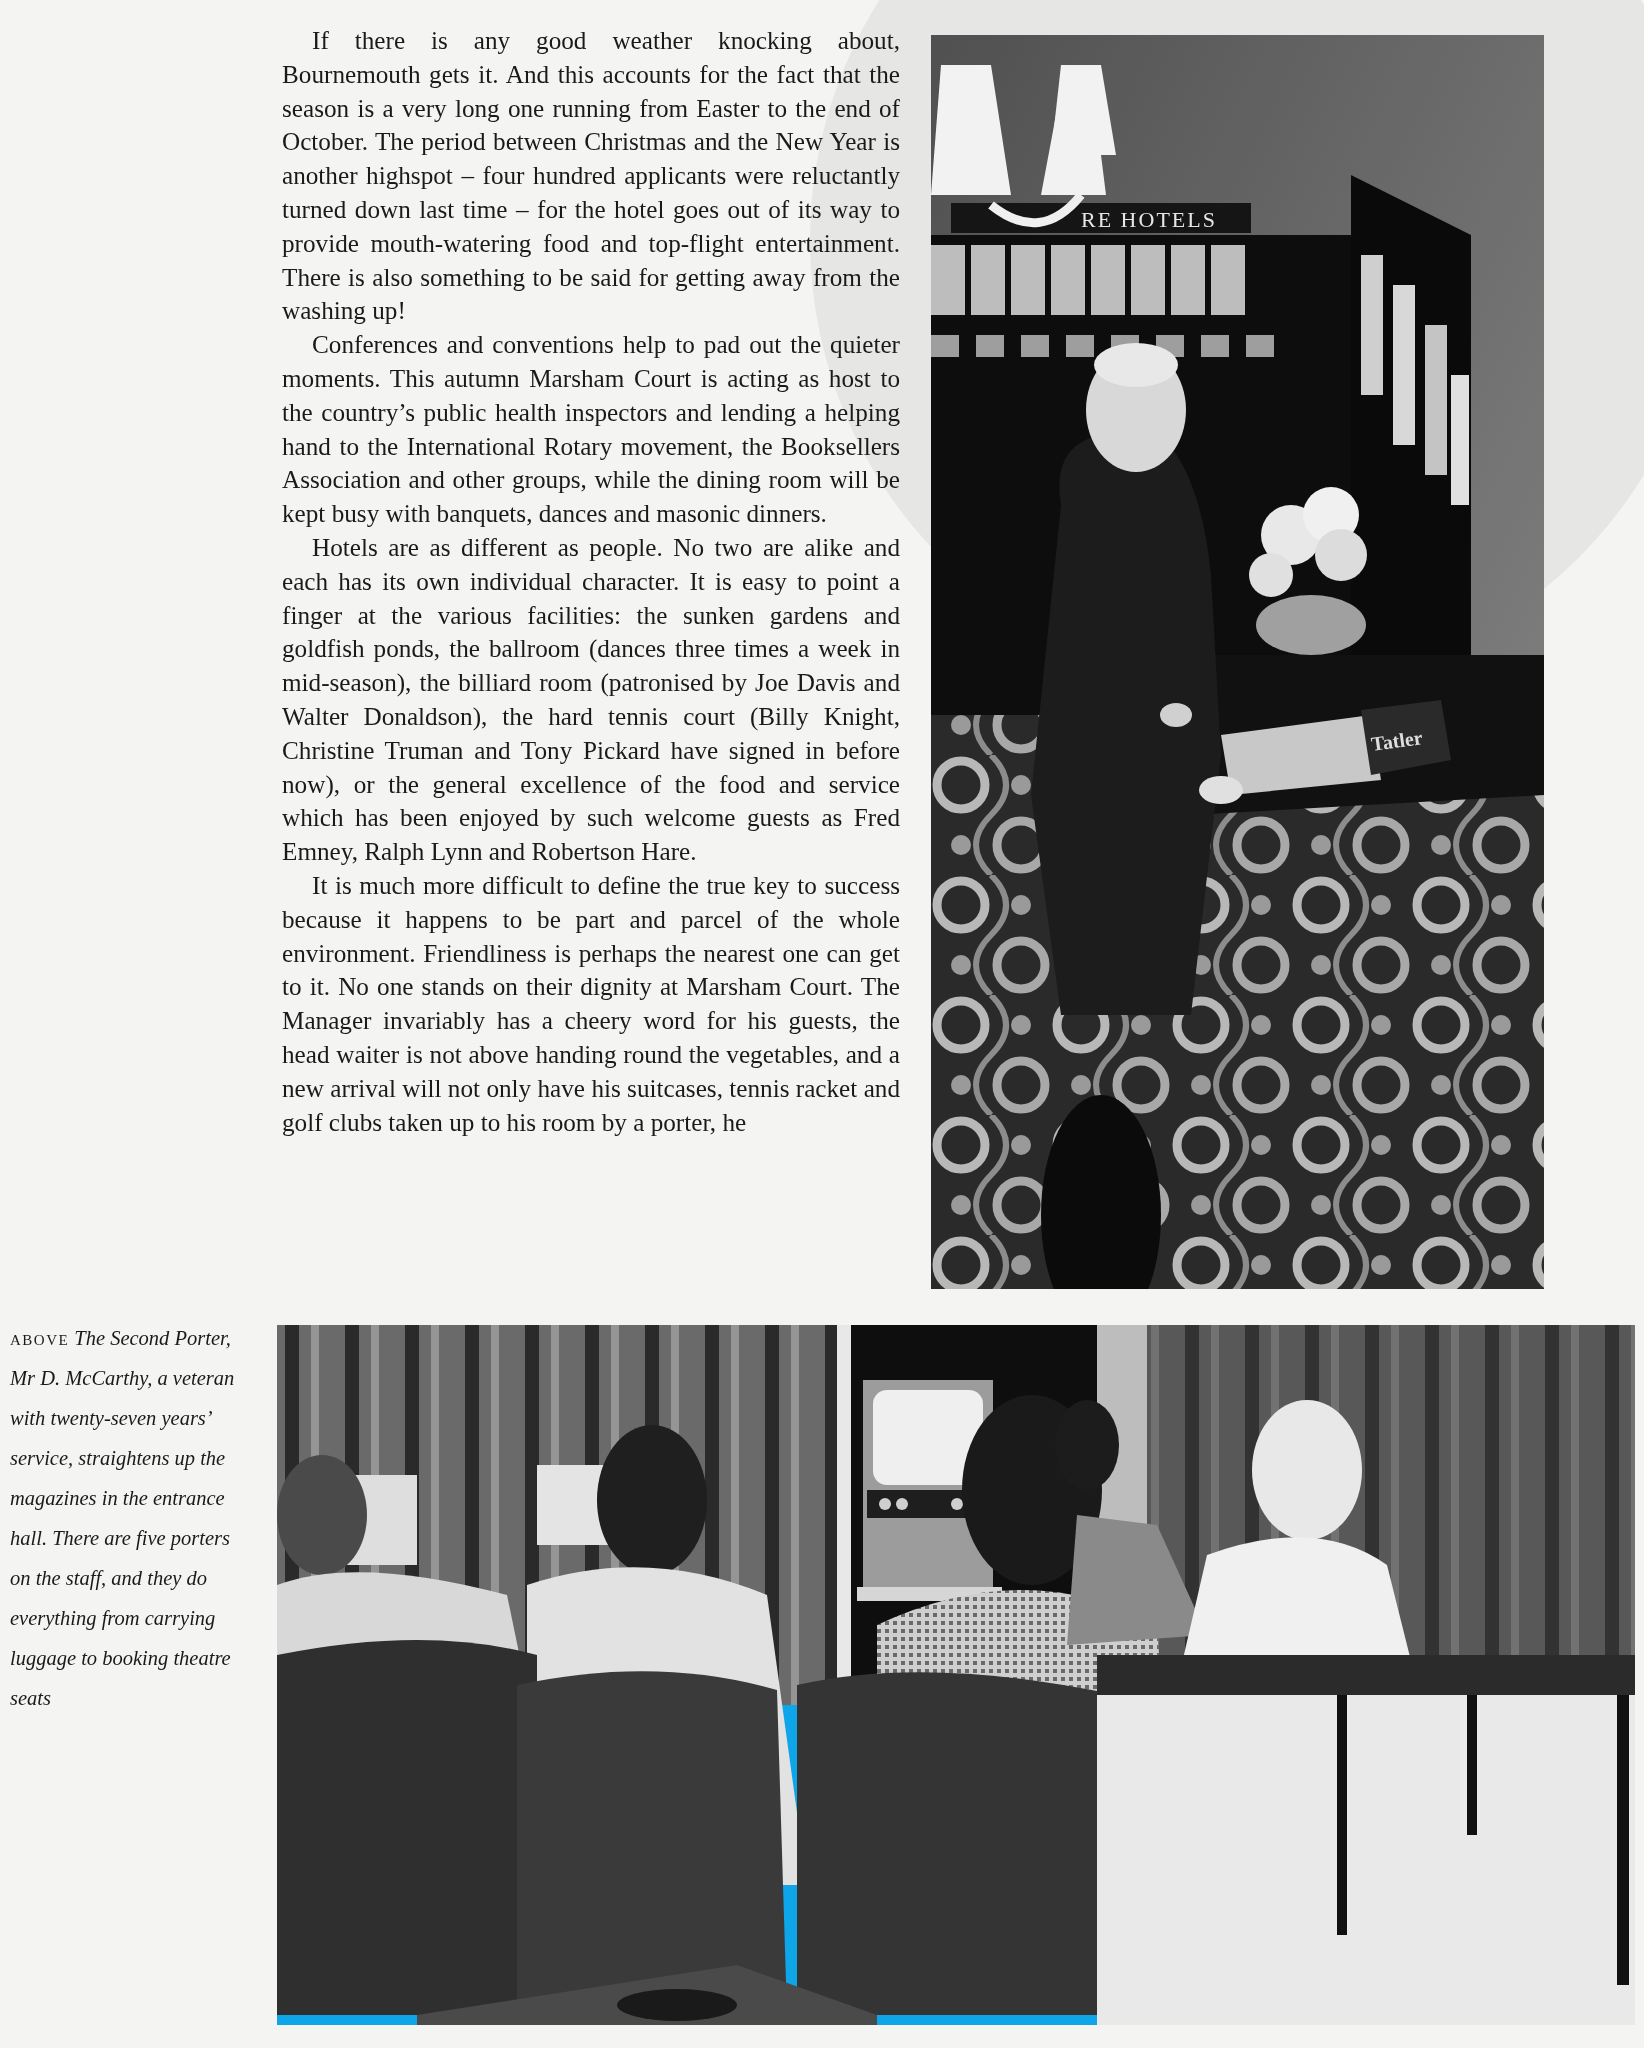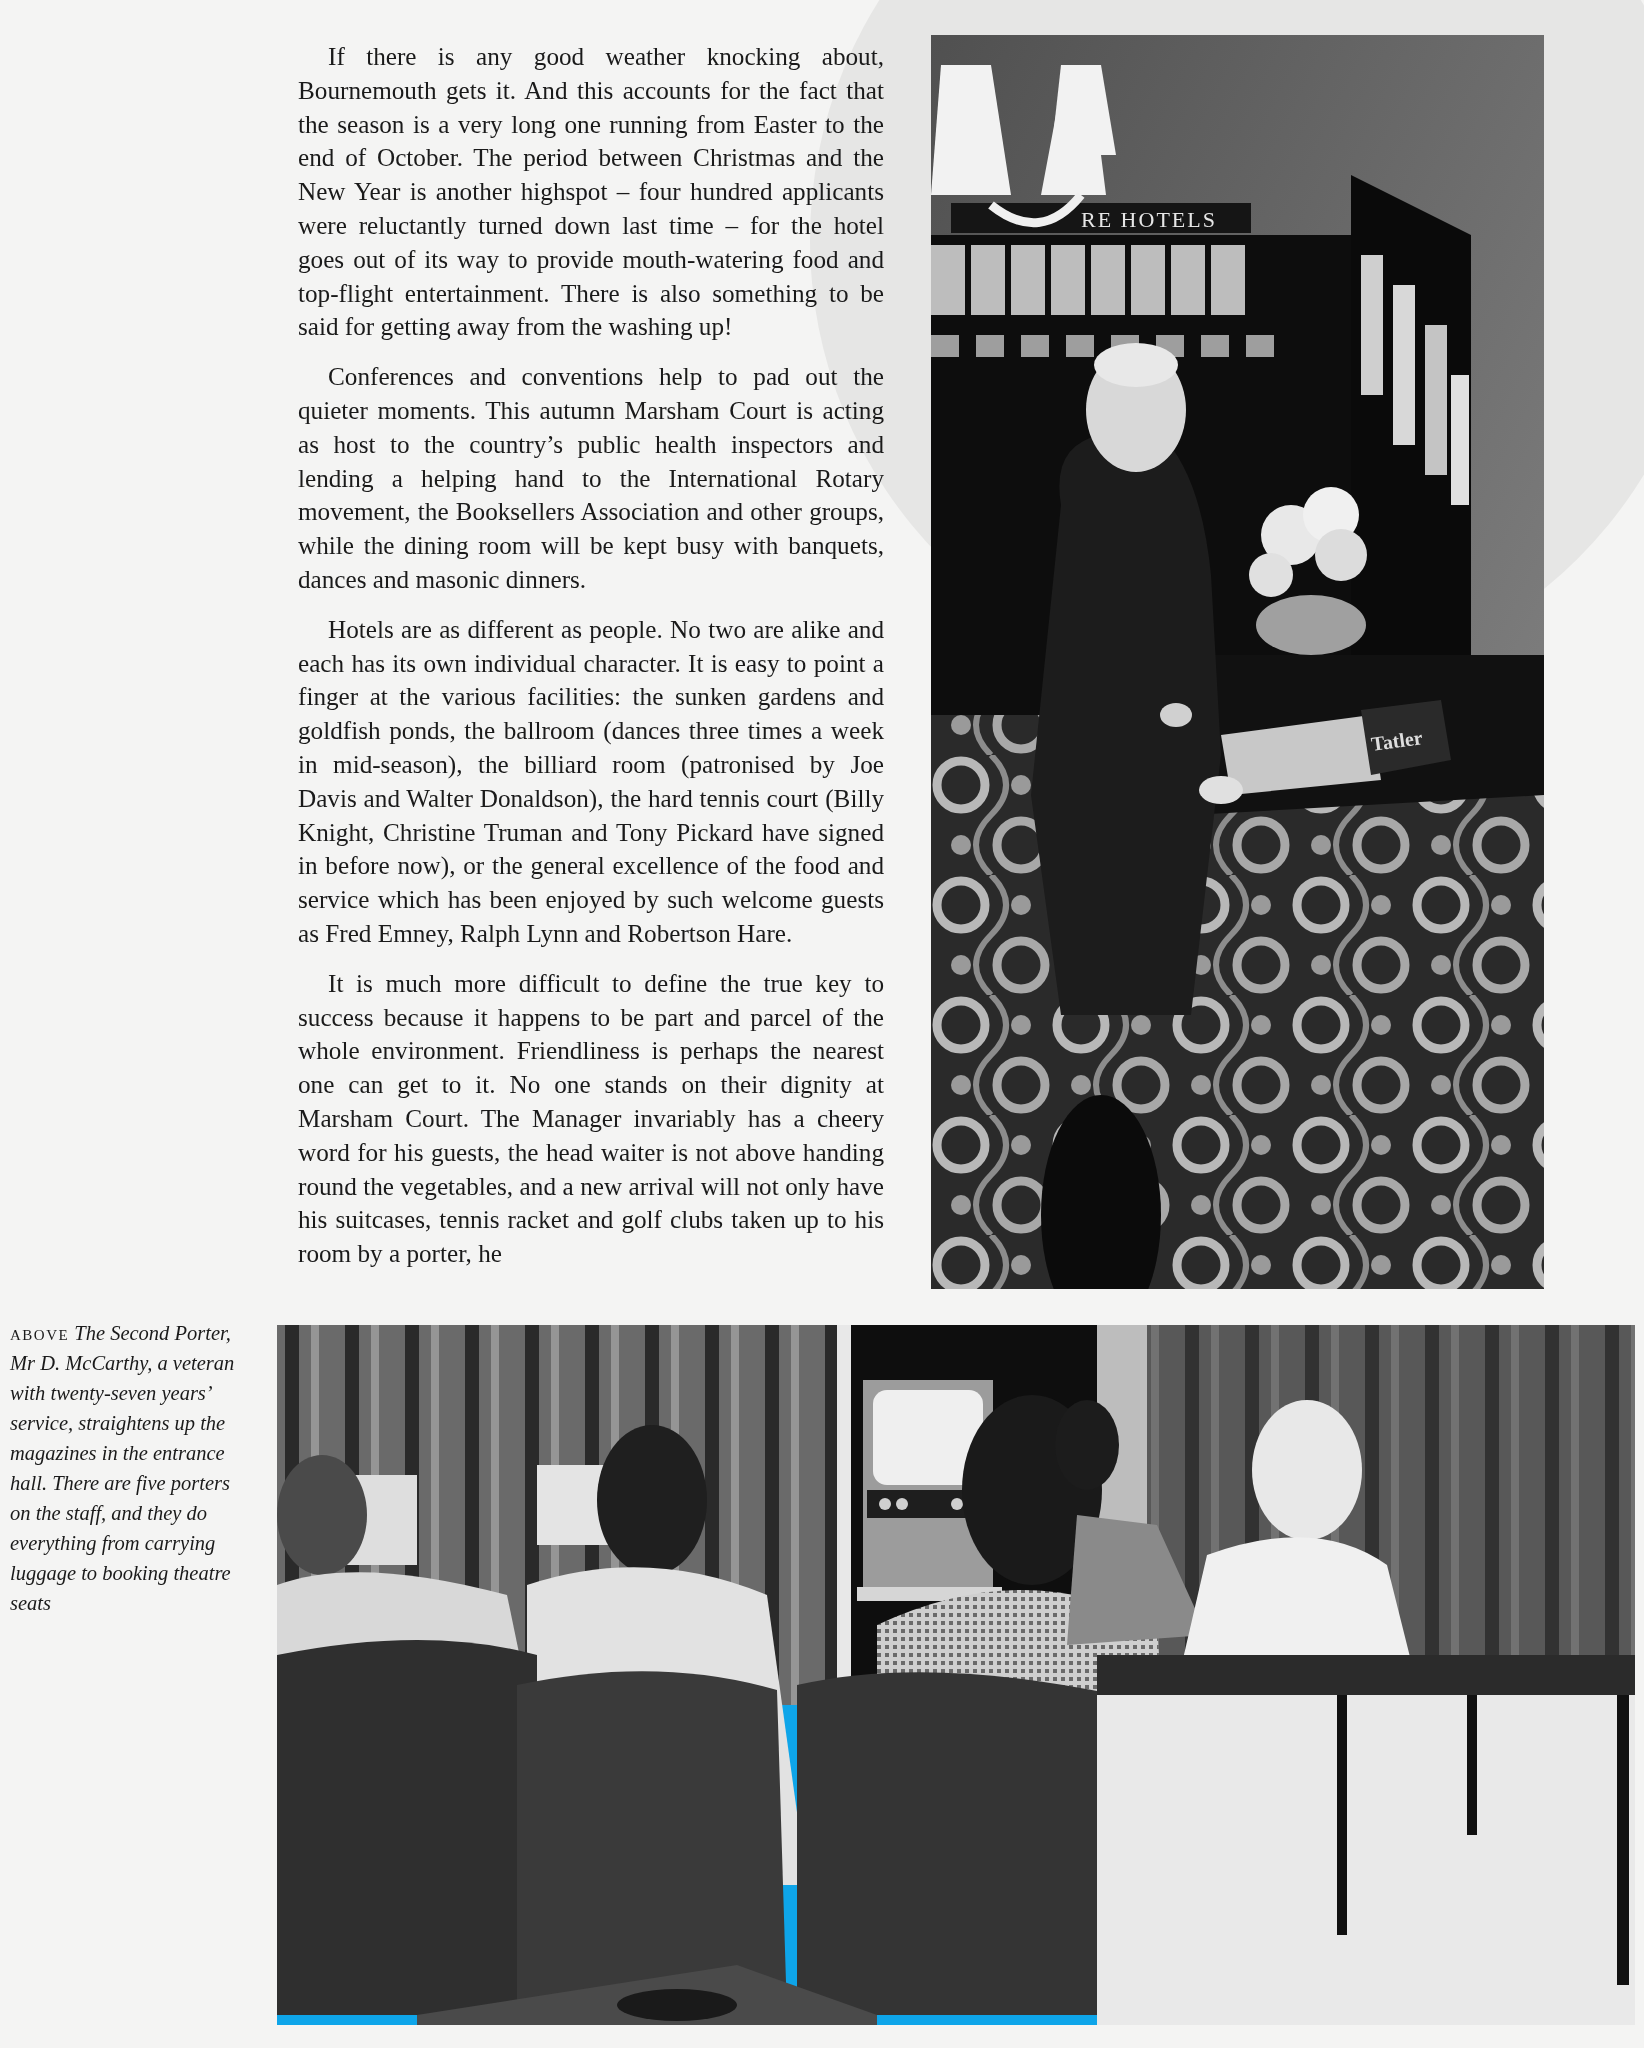--- a/index.html
+++ b/index.html
@@ -11,29 +11,29 @@
   
   .bg-disc {
     position: absolute; left: 810px; top: -210px; width: 900px; height: 900px;
     border-radius: 50%; background: #e6e6e5;
   }
   .body-col {
     position: absolute; left: 282px; top: 24px; width: 618px;
     font-size: 25.2px; line-height: 33.8px; text-align: justify;
     hyphens: manual;
   }
-  .body-col p { margin: 16px; text-indent: 30px; }
+  .body-col p { margin: 0; text-indent: 30px; }
   
   .photo { position: absolute; overflow: hidden; background: #0ea5e9; }
   .photo-porter { left: 931px; top: 35px; width: 613px; height: 1254px; }
   .photo-lounge { left: 277px; top: 1325px; width: 1358px; height: 700px; }
   .photo svg { display: block; width: 100%; height: 100%; }
   .captions {
     position: absolute; left: 10px; top: 1318px; width: 240px;
-    font-size: 20.5px; line-height: 30px; font-style: italic;
+    font-size: 20.5px; line-height: 40px; font-style: italic;
   }
   .caption { margin: 0 0 22px 0; }
   .caption .lead {
     font-style: normal; font-variant: small-caps; letter-spacing: 1.5px;
     text-transform: lowercase; font-size: 21px;
   }
 </style>
 </head>
 <body>
 

